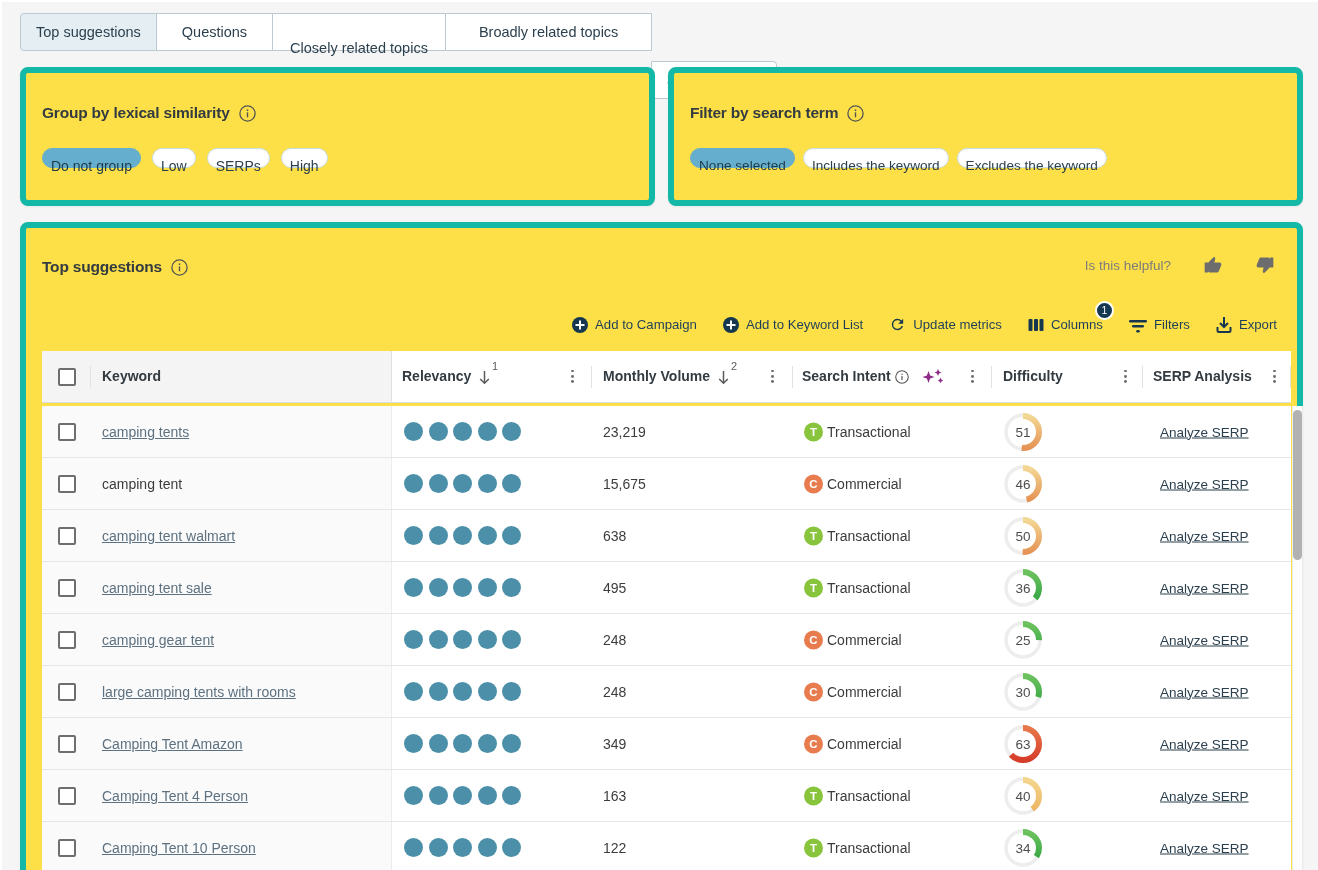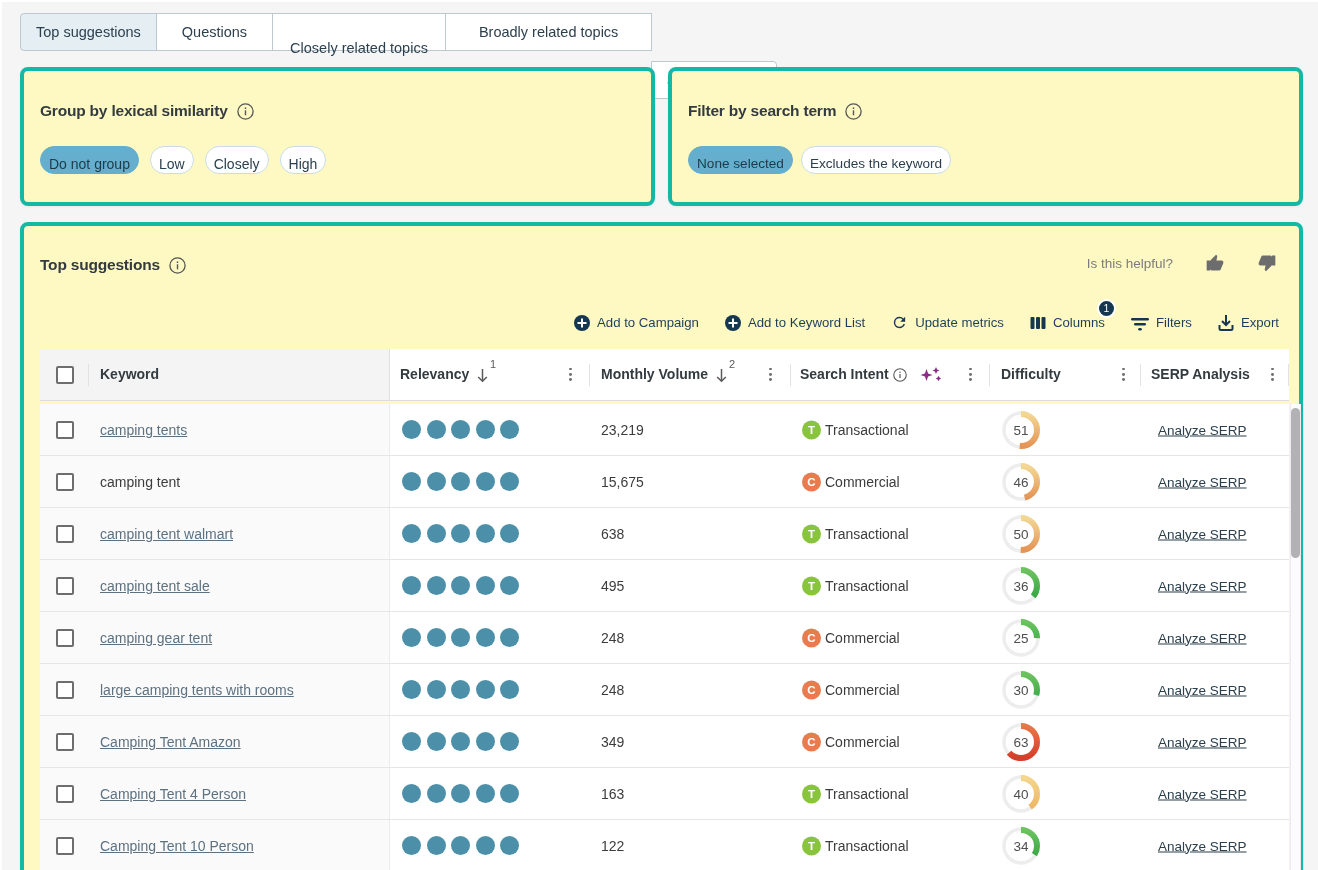--- a/index.html
+++ b/index.html
@@ -22,36 +22,36 @@
 .tab.first { border-radius:4px 0 0 4px; margin-left:0; padding:0 15px; }
 .tab:nth-child(2) { padding:0 25px; }
 .tab:nth-child(3) { padding:16px 17px; }
 .tab:nth-child(4) { padding:0 33px; }
 .tab.last { padding:0 14.5px;margin-top:48px; }
 .tab.last { border-radius:0 4px 4px 0; }
 .tab.sel { background:#e4eef3; }
 
 
 .card {
-  position:absolute; background:#fef9c3; border:4px solid #14b8a6;
+  position:absolute; background:#fde047; border:6px solid #14b8a6;
   border-radius:8px; box-shadow:0 1px 3px rgba(0,0,0,0.05);
 }
 #card1 { left:20px; top:67px; width:635px; height:139px; }
 #card2 { left:668px; top:67px; width:635px; height:139px; }
 #card2 .pill { font-size:13.6px; }
 #card2 .pills { gap:8px; }
 #tablecard { left:20px; top:222px; width:1283px; height:660px; border-radius:8px 8px 0 0; }
 
 .cardhead {
   position:absolute; left:16px; top:31px; font-size:15.5px; letter-spacing:-0.2px; font-weight:bold;
   color:#333b41; display:flex; align-items:center; gap:9px;
 }
 .pills { position:absolute; left:16px; top:75px; display:flex; gap:11px; }
 .pill {
-  height:28px; line-height:34px; padding:0 8px; border-radius:18px;
+  height:20px; line-height:34px; padding:0 8px; border-radius:18px;
   border:1px solid #c9dde7; background:#fff; font-size:14px; color:#2b3f4d;
   white-space:nowrap;
 }
 .pill.sel { background:#66aecd; border-color:#66aecd; color:#1d3a49; }
 
 
 #tshead { position:absolute; left:16px; top:30px; font-size:15.5px; letter-spacing:-0.2px; font-weight:bold; color:#333b41; display:flex; align-items:center; gap:9px; }
 #helpful { position:absolute; right:22px; top:27px; display:flex; align-items:center; gap:32px; color:#7c7c7c; font-size:13.5px; }
 #helpful svg { margin-left:0; }
 
@@ -106,33 +106,34 @@
 
 <div class="card" id="card1">
   <div class="cardhead">Group by lexical similarity <svg class="info" width="17" height="17" viewBox="0 0 17 17">
         <circle cx="8.5" cy="8.5" r="7.6" fill="none" stroke="#555" stroke-width="1.3"></circle>
         <rect x="7.8" y="7.3" width="1.4" height="5" fill="#555"></rect>
         <rect x="7.8" y="4.4" width="1.4" height="1.6" fill="#555"></rect>
       </svg></div>
   <div class="pills">
     <div class="pill sel">Do not group</div>
     <div class="pill">Low</div>
-    <div class="pill">Closely</div>
+    <div class="pill">SERPs</div>
     <div class="pill">High</div>
   </div>
 </div>
 
 <div class="card" id="card2">
   <div class="cardhead">Filter by search term <svg class="info" width="17" height="17" viewBox="0 0 17 17">
         <circle cx="8.5" cy="8.5" r="7.6" fill="none" stroke="#555" stroke-width="1.3"></circle>
         <rect x="7.8" y="7.3" width="1.4" height="5" fill="#555"></rect>
         <rect x="7.8" y="4.4" width="1.4" height="1.6" fill="#555"></rect>
       </svg></div>
   <div class="pills">
     <div class="pill sel">None selected</div>
+    <div class="pill">Includes the keyword</div>
     <div class="pill">Excludes the keyword</div>
   </div>
 </div>
 
 <div class="card" id="tablecard">
   <div id="tshead">Top suggestions <svg class="info" width="17" height="17" viewBox="0 0 17 17">
         <circle cx="8.5" cy="8.5" r="7.6" fill="none" stroke="#555" stroke-width="1.3"></circle>
         <rect x="7.8" y="7.3" width="1.4" height="5" fill="#555"></rect>
         <rect x="7.8" y="4.4" width="1.4" height="1.6" fill="#555"></rect>
       </svg></div>

